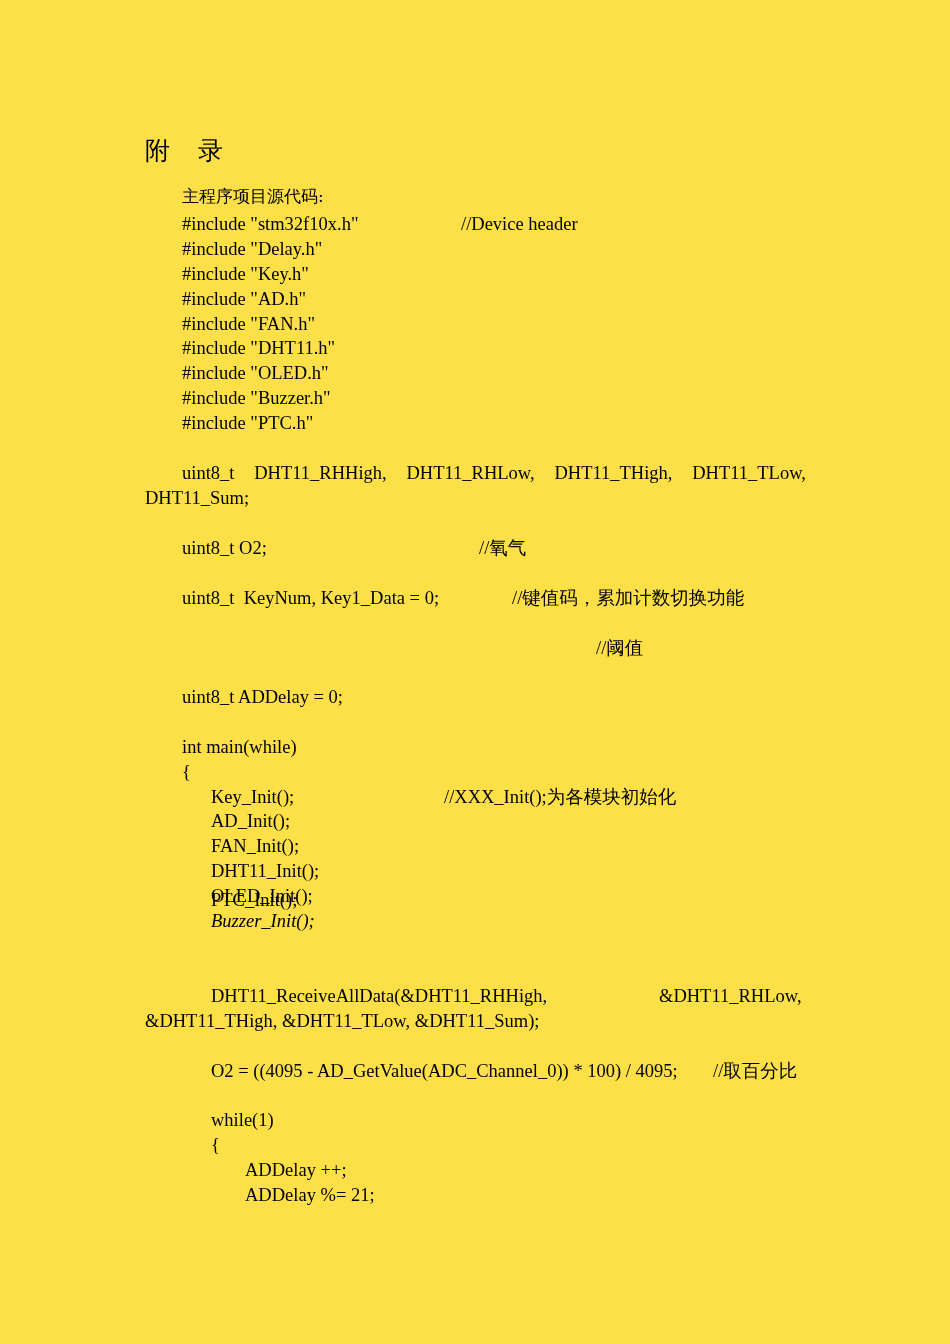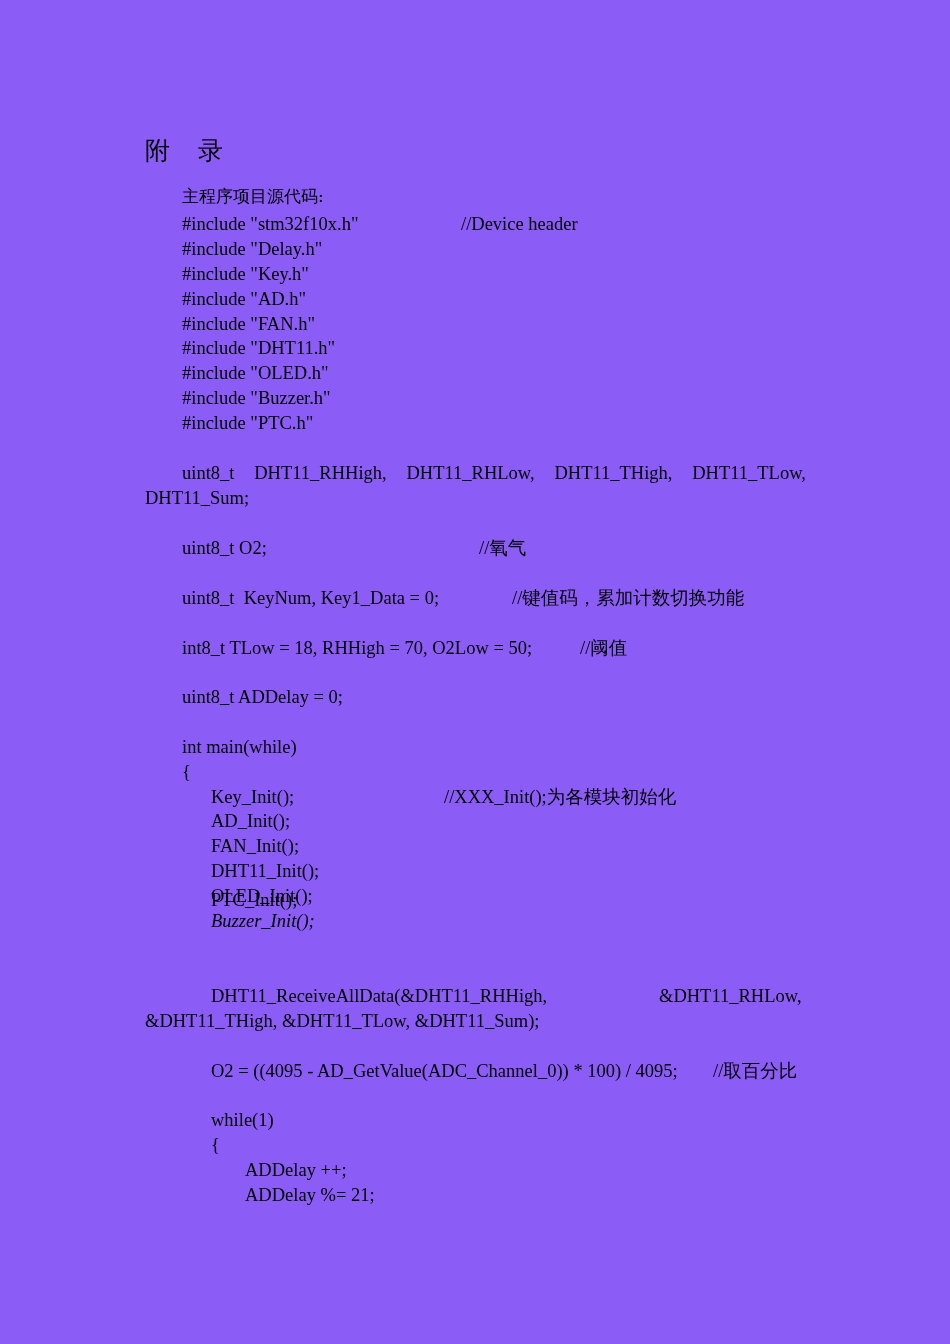--- a/index.html
+++ b/index.html
@@ -1,18 +1,18 @@
 <!DOCTYPE html>
 <html><head>
 <meta charset="utf-8">
 <style>
   html, body { margin:0; padding:0; background:#ffffff; }
   body { width:950px; height:1344px; position:relative; overflow:hidden;
          font-family:"Liberation Serif", "DejaVu Serif", serif; color:#000; }
-  .page { position:absolute; left:0; top:0; width:950px; height:1344px; background:#8b5cf6; }
+  .page { position:absolute; left:0; top:0; width:950px; height:1344px; background:#fde047; }
   .heading { position:absolute; left:145px; top:134px; font-size:25px;
              font-family:"DejaVu Sans", sans-serif; letter-spacing:10px; margin:0; font-weight:normal; }
   .ln { position:absolute; font-size:18.5px; line-height:24px; white-space:pre; }
   .cm { position:absolute; font-size:18.5px; line-height:24px; white-space:pre; }
   .i1 { left:182px; }
   .i2 { left:211px; }
   .i3 { left:245px; }
   .i0 { left:145px; }
   .just { position:absolute; left:182px; width:624px; font-size:18.5px; line-height:24px;
           display:flex; justify-content:space-between; white-space:pre; }
@@ -44,22 +44,21 @@
     <span>DHT11_TLow,</span>
   </div>
   <div class="ln i0" style="top:486px;">DHT11_Sum;</div>
 
   <div class="ln i1" style="top:536px;">uint8_t O2;</div>
   <div class="cm" style="left:479px;top:536px;">//氧气</div>
 
   <div class="ln i1" style="top:586px;">uint8_t  KeyNum, Key1_Data = 0;</div>
   <div class="cm" style="left:512px;top:586px;">//键值码，累加计数切换功能</div>
 
-  <div class="ln i1" style="top:636px;">int8_t TLow = 18, RHHigh = 70, O2Low = 50;</div>
-  <div class="cm" style="left:580px;top:636px;">//阈值</div>
+  <div class="cm" style="left:596px;top:636px;">//阈值</div>
 
   <div class="ln i1" style="top:685px;">uint8_t ADDelay = 0;</div>
 
   <div class="ln i1" style="top:735px;">int main(while)</div>
   <div class="ln i1" style="top:760px;">{</div>
 
   <div class="ln i2" style="top:785px;">Key_Init();</div>
   <div class="cm" style="left:412px;top:785px;margin-left:32px;">//XXX_Init();为各模块初始化</div>
   <div class="ln i2" style="top:809px;">AD_Init();</div>
   <div class="ln i2" style="top:834px;">FAN_Init();</div>

